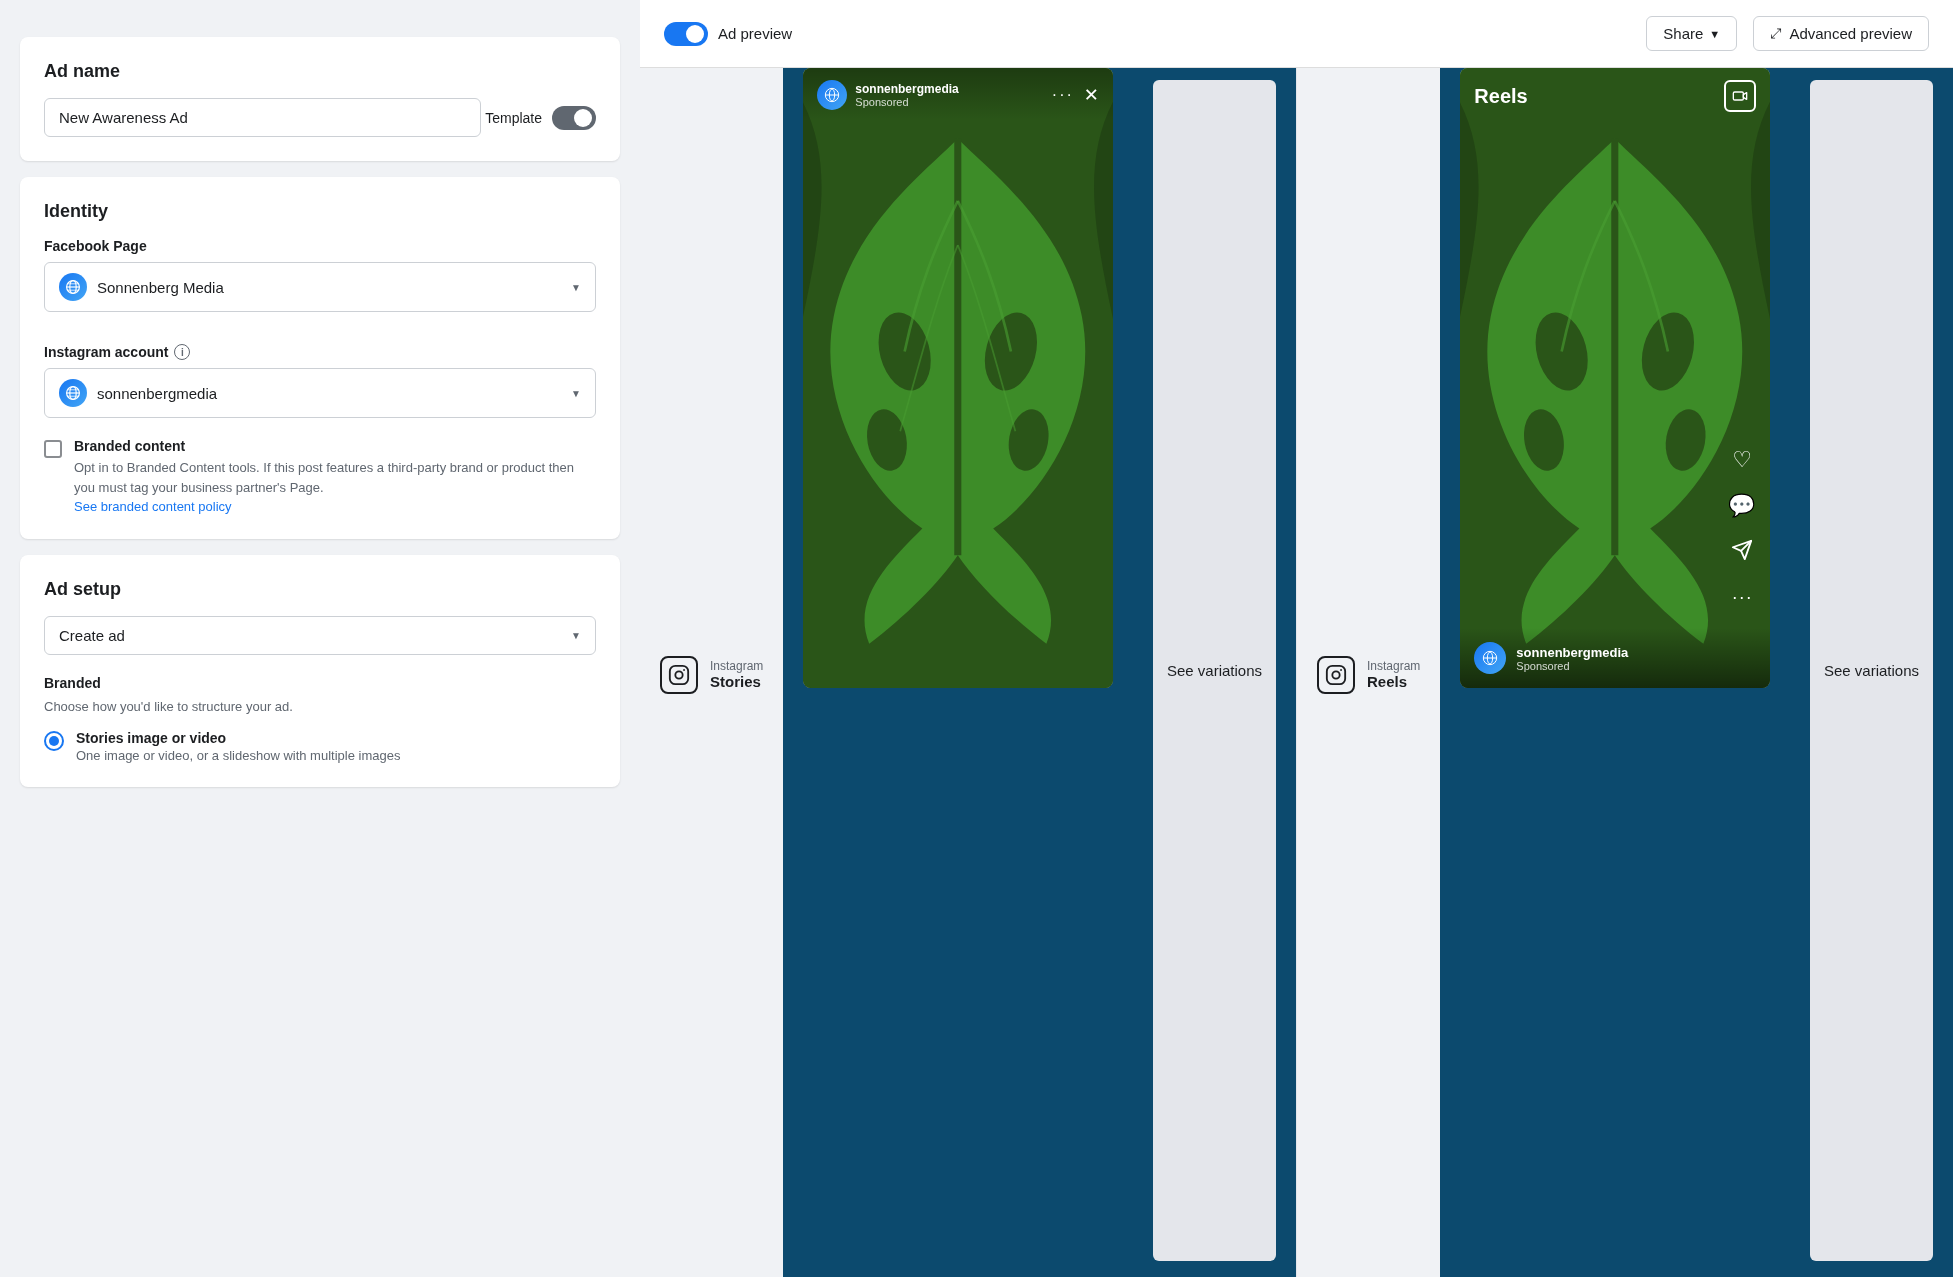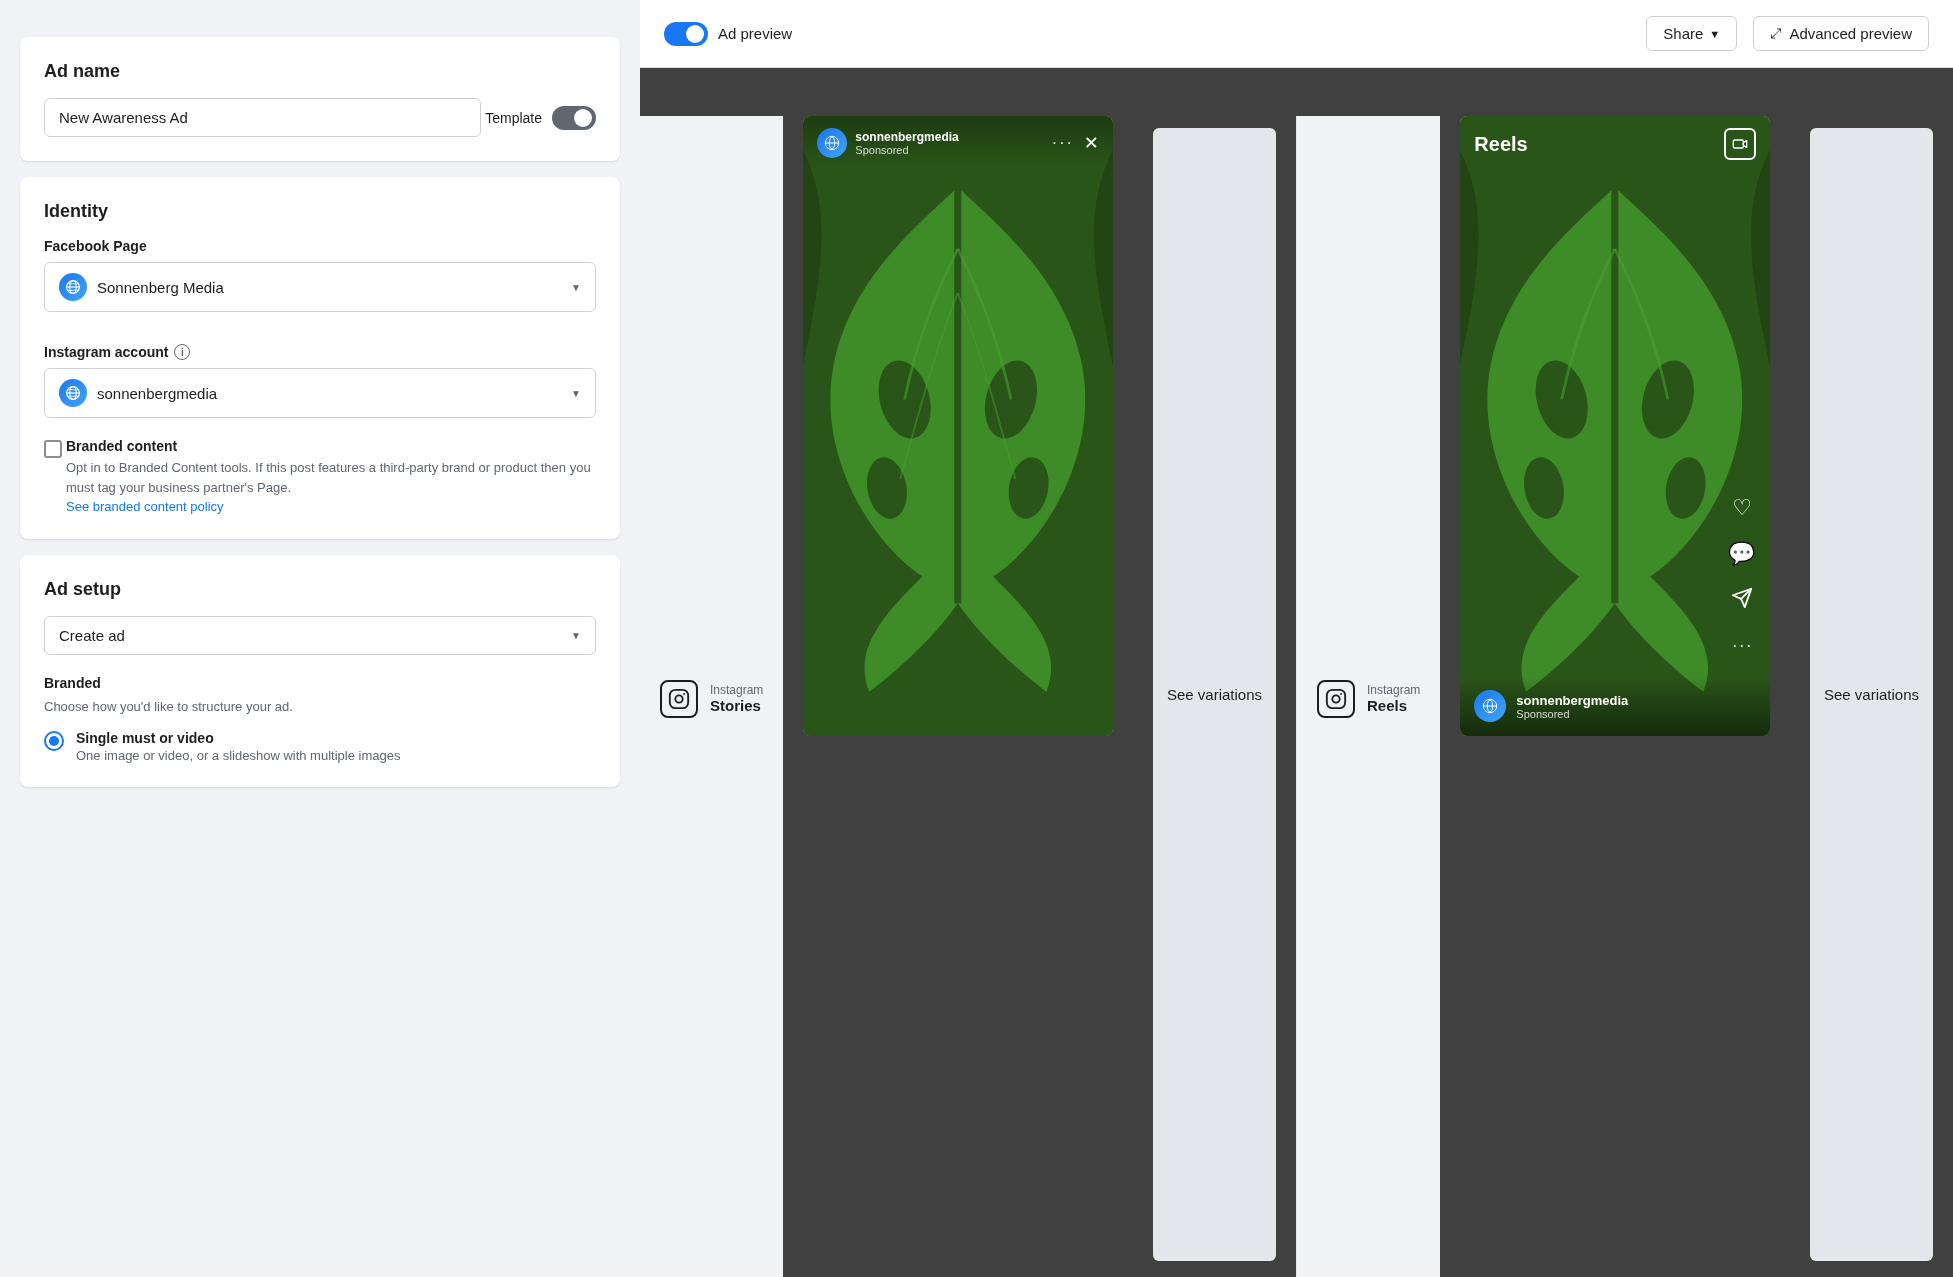--- a/index.html
+++ b/index.html
@@ -184,21 +184,21 @@
     }
 
     .identity-section-gap {
       margin-top: 16px;
     }
 
     
     .branded-content-row {
       display: flex;
       align-items: flex-start;
-      gap: 4px;
+      gap: 12px;
       margin-top: 20px;
     }
     .checkbox {
       width: 18px;
       height: 18px;
       border: 2px solid #8a8d91;
       border-radius: 3px;
       flex-shrink: 0;
       margin-top: 2px;
       cursor: pointer;
@@ -259,25 +259,24 @@
     }
     .radio-option-desc {
       font-size: 13px;
       color: #606770;
       margin-top: 2px;
     }
 
     
     .right-panel {
       flex: 1;
-      background: #404040;
+      background: #0c4a6e;
       display: flex;
       flex-direction: column;
       overflow: hidden;
-      gap: 48px;
     }
 
     .right-header {
       background: #fff;
       border-bottom: 1px solid #ddd;
       padding: 16px 24px;
       display: flex;
       align-items: center;
       gap: 16px;
     }
@@ -624,21 +623,21 @@
 
     <div style="margin-top:20px;">
       <div class="section-label">Branded</div>
       <div class="format-desc">Choose how you'd like to structure your ad.</div>
 
       <div class="radio-option">
         <div class="radio-btn">
           <div class="radio-btn-inner"></div>
         </div>
         <div>
-          <div class="radio-option-text">Single must or video</div>
+          <div class="radio-option-text">Stories image or video</div>
           <div class="radio-option-desc">One image or video, or a slideshow with multiple images</div>
         </div>
       </div>
     </div>
   </div>
 
 </div>
 
 <div class="right-panel">
 

